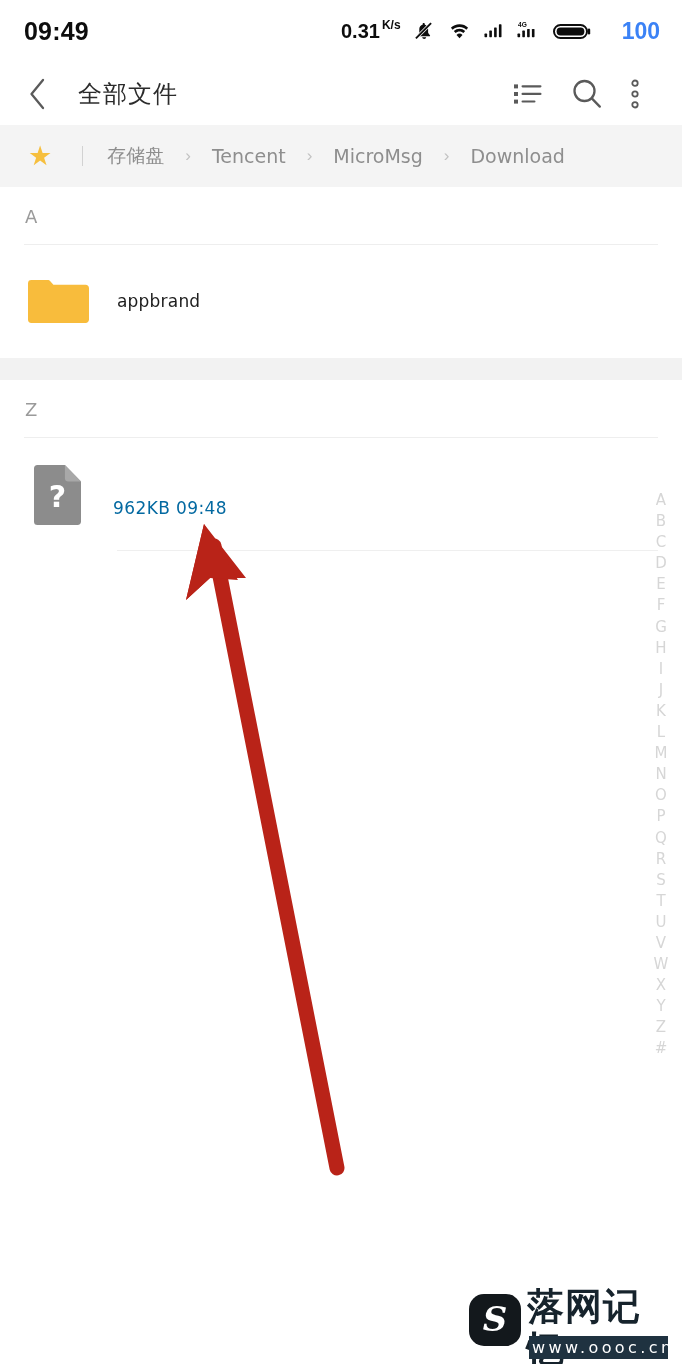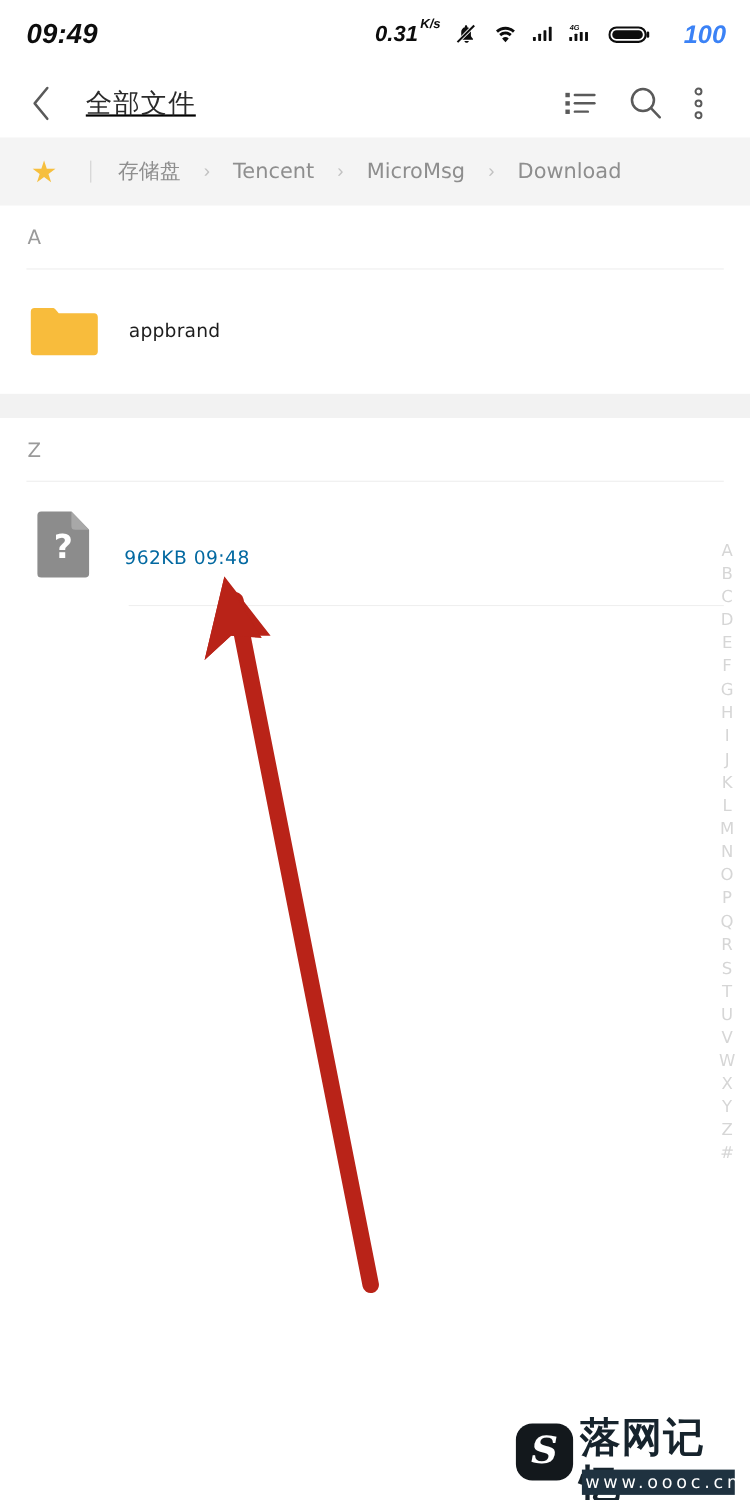--- a/index.html
+++ b/index.html
@@ -21,39 +21,38 @@
   .statusbar {
     position: absolute;
     top: 0; left: 0;
     width: 682px;
     height: 62px;
     display: flex;
     align-items: center;
     justify-content: space-between;
     padding: 0 22px 0 24px;
     background: #ffffff;
-    font-style: italic;
   }
   .sb-time {
     font-size: 25px;
     font-weight: 600;
     color: #0d0d0d;
     letter-spacing: 0.2px;
   }
   .sb-right {
     display: flex;
     align-items: center;
     gap: 11px;
   }
   .sb-net {
     font-size: 20px;
     font-weight: 700;
     color: #0d0d0d;
     display: flex;
-    align-items: flex-start;
+    align-items: center;
   }
   .sb-net .unit {
     font-size: 12px;
     font-weight: 700;
     margin-left: 2px;
     position: relative;
     top: -6px;
   }
   .sb-icon { display: block; }
   .sb-batt-num {
@@ -65,21 +64,20 @@
 
   
   .appbar {
     position: absolute;
     top: 62px; left: 0;
     width: 666px;
     height: 63px;
     display: flex;
     align-items: center;
     background: #ffffff;
-    text-decoration: underline;
   }
   .back-btn {
     width: 56px;
     height: 63px;
     display: flex;
     align-items: center;
     justify-content: center;
     margin-left: 10px;
   }
   .appbar-title {

